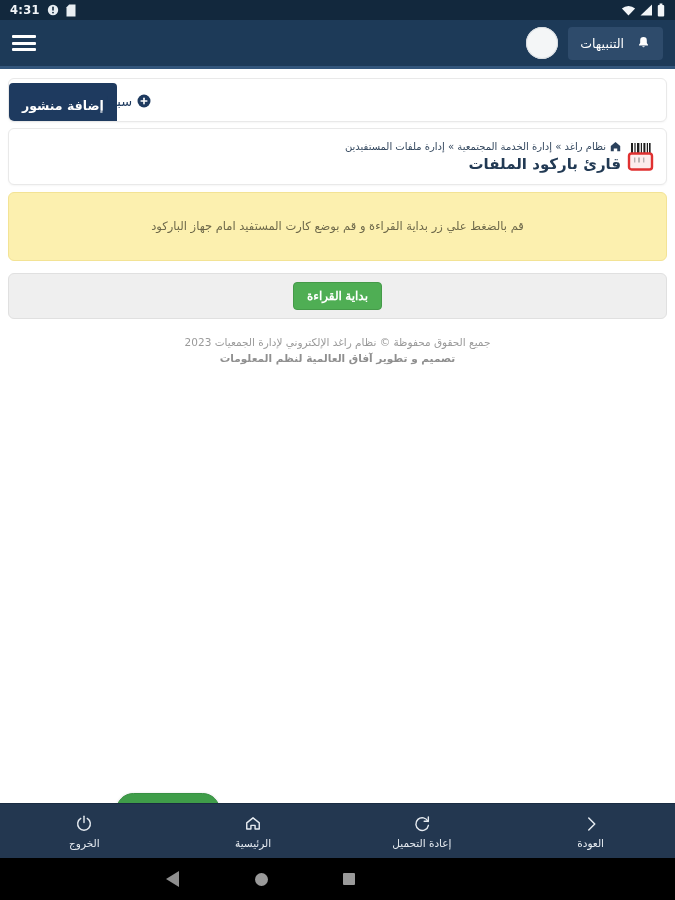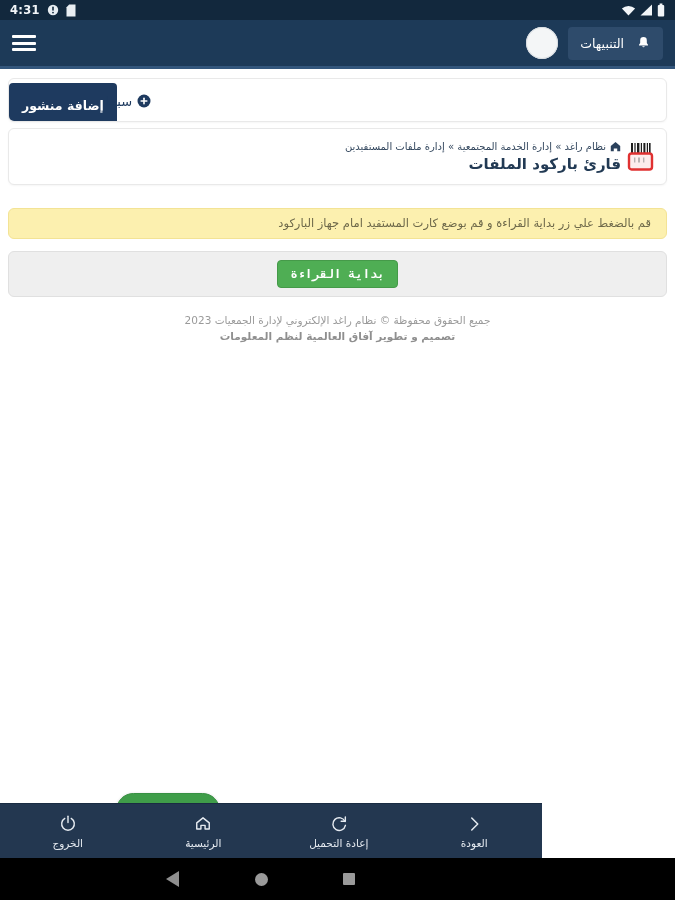--- a/index.html
+++ b/index.html
@@ -49,45 +49,45 @@
     position:absolute; left:96px; top:0; height:44px;
     display:flex; align-items:center; gap:5px; color:#1e3a5f; font-size:13px;
   }
   
   .page-card { margin-top:6px; min-height:57px; display:flex; align-items:center; gap:6px; padding:8px 12px; }
   .page-head { display:flex; flex-direction:column; gap:3px; }
   .crumb { display:flex; align-items:center; gap:4px; font-size:10px; color:#33475e; cursor:pointer; }
   .page-title { font-size:15px; font-weight:bold; color:#223a54; }
   
   .alert-warning {
-    margin:23px 8px 0; background:#fcf0af; border:1px solid #f3e395; border-radius:6px;
-    padding:6px 15px; font-size:11.5px; color:#6d684a; text-align:right; line-height:1.5;
+    margin:7px 8px 0; background:#fcf0af; border:1px solid #f3e395; border-radius:6px;
+    padding:25px 15px; font-size:11.5px; color:#6d684a; text-align:center; line-height:1.5;
   }
   
   .start-box {
     margin:12px 8px 0; background:#efefef; border:1px solid #e0e0e0; border-radius:6px;
     height:46px; display:flex; align-items:center; justify-content:center;
   }
   .start-btn {
     background:#4fae54; border:1px solid #459a49; border-radius:4px; color:#fff;
-    font-size:12px; font-weight:bold; height:28px; padding:0 13px; cursor:pointer; font-family:Liberation Mono, monospace;
+    font-size:12px; font-weight:bold; height:28px; padding:0 13px; cursor:pointer; font-family:Liberation Sans, sans-serif;
   }
   
   .footer { margin-top:17px; text-align:center; }
   .footer-line1 { font-size:10.5px; color:#9a9a9a; }
   .footer-line2 { font-size:10.5px; color:#8f8f8f; font-weight:bold; margin-top:4px; }
   
   .attendance-btn {
     position:absolute; left:116px; top:757px; height:35px; padding:0 17px;
     background:#3f9d49; border:1px solid #389043; border-radius:18px; color:#fff;
     font-size:12px; cursor:pointer; box-shadow:0 1px 3px rgba(0,0,0,.25); font-family:inherit;margin-top:36px;
   }
   
   .bottom-nav {
-    position:absolute; top:803px; left:0; width:542px; height:55px;
+    position:absolute; top:803px; left:0; width:675px; height:55px;
     background:#233750; display:flex; border-top:1px solid #1a2c42;
   }
   .nav-item {
     flex:1; display:flex; flex-direction:column; align-items:center; justify-content:center;
     gap:3px; color:#e6ebf1; cursor:pointer;
   }
   .nav-item .nav-label { font-size:10.5px; }
   
   .android-nav { position:absolute; top:858px; left:0; width:675px; height:42px; background:#000; }
   .and-btn { position:absolute; top:0; width:40px; height:42px; display:flex; align-items:center; justify-content:center; cursor:pointer; }

